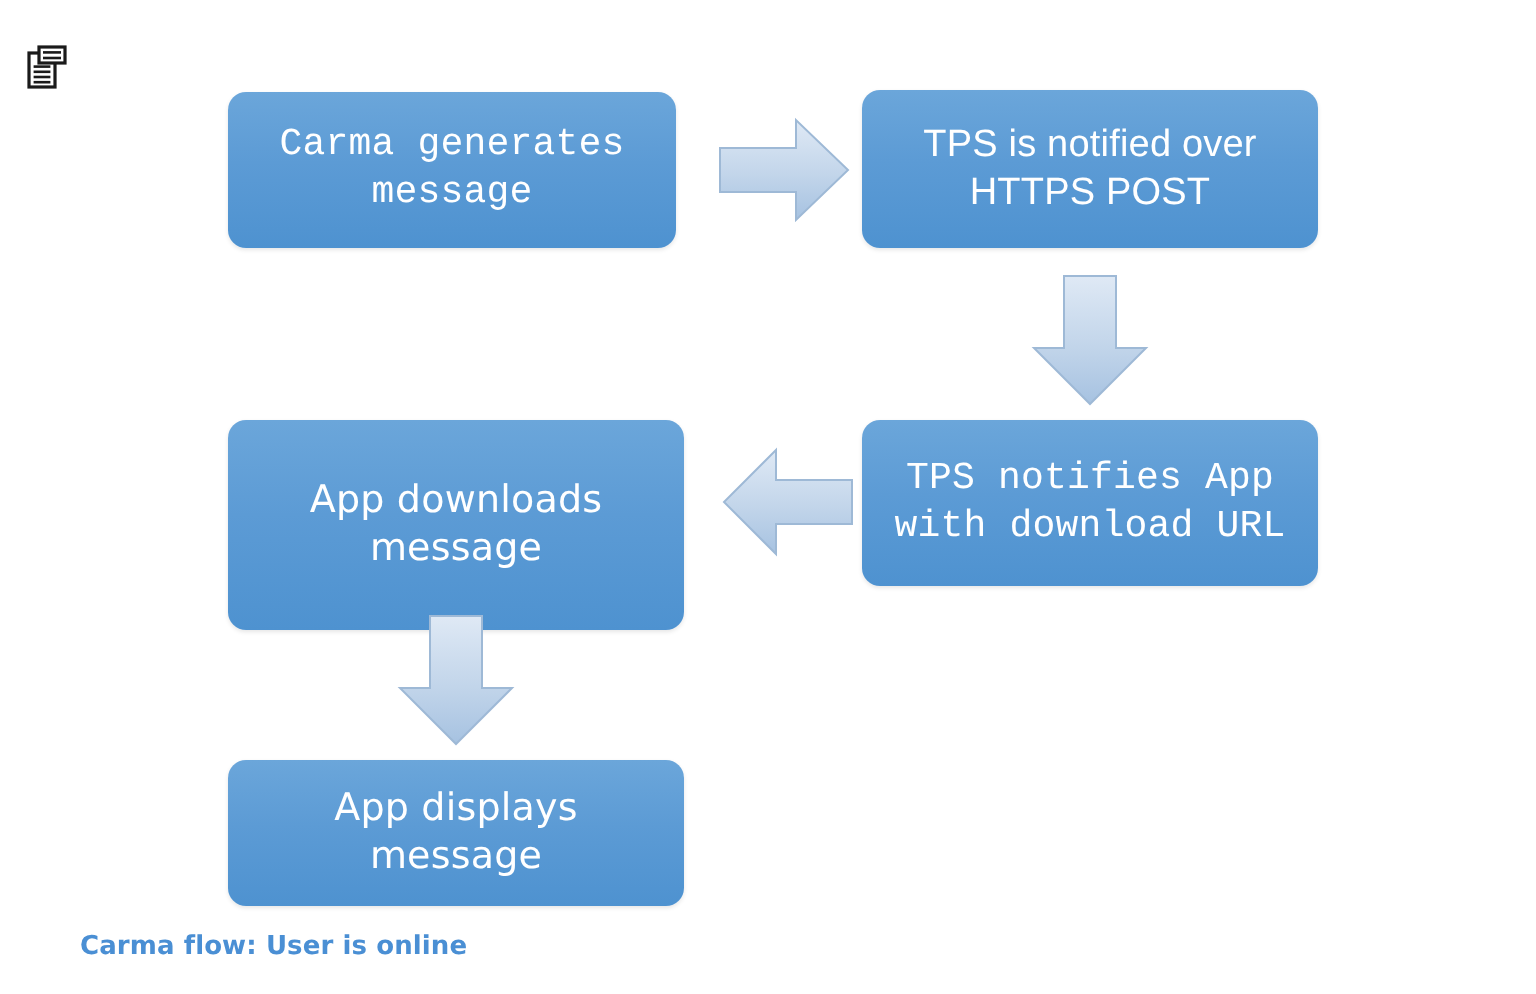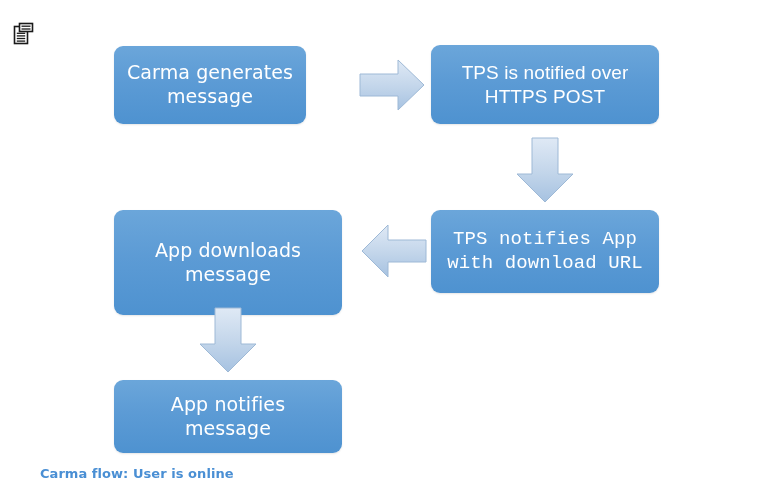--- a/index.html
+++ b/index.html
@@ -46,21 +46,21 @@
     font-family: "DejaVu Sans", sans-serif;
     box-shadow: 0 1px 2px rgba(0,0,0,0.10);
     user-select: none;
   }
   
   .node.alt-face {
     font-family: "Liberation Sans", sans-serif;
     font-size: 19px;
   }
 
-  #node-carma      { left: 114px; top: 46px;  width: 192px; height: 78px; }
+  #node-carma      { left: 114px; top: 46px;  width: 224px; height: 78px; font-family: Liberation Mono, monospace; }
   #node-tps-post   { left: 431px; top: 45px;  width: 228px; height: 79px; }
   #node-tps-url    { left: 431px; top: 210px; width: 228px; height: 83px; font-family: Liberation Mono, monospace; }
   #node-app-dl     { left: 114px; top: 210px; width: 228px; height: 105px; }
   #node-app-show   { left: 114px; top: 380px; width: 228px; height: 73px; }
 
   
   .arrow {
     position: absolute;
     display: block;
   }
@@ -102,21 +102,21 @@
   </span>
 
   <div class="node" id="node-carma">Carma generates message</div>
 
   <div class="node alt-face" id="node-tps-post">TPS is notified over HTTPS POST</div>
 
   <div class="node" id="node-tps-url">TPS notifies App with download URL</div>
 
   <div class="node" id="node-app-dl">App downloads message</div>
 
-  <div class="node" id="node-app-show">App notifies message</div>
+  <div class="node" id="node-app-show">App displays message</div>
 
   <span class="arrow" id="arrow-right">
     <svg width="68" height="56" viewBox="0 0 68 56" xmlns="http://www.w3.org/2000/svg">
       <defs>
         <linearGradient id="agRight" x1="0" y1="0" x2="0" y2="1">
           <stop offset="0%" stop-color="#dfe9f5"></stop>
           <stop offset="55%" stop-color="#c2d5ea"></stop>
           <stop offset="100%" stop-color="#a6c2e1"></stop>
         </linearGradient>
       </defs>

